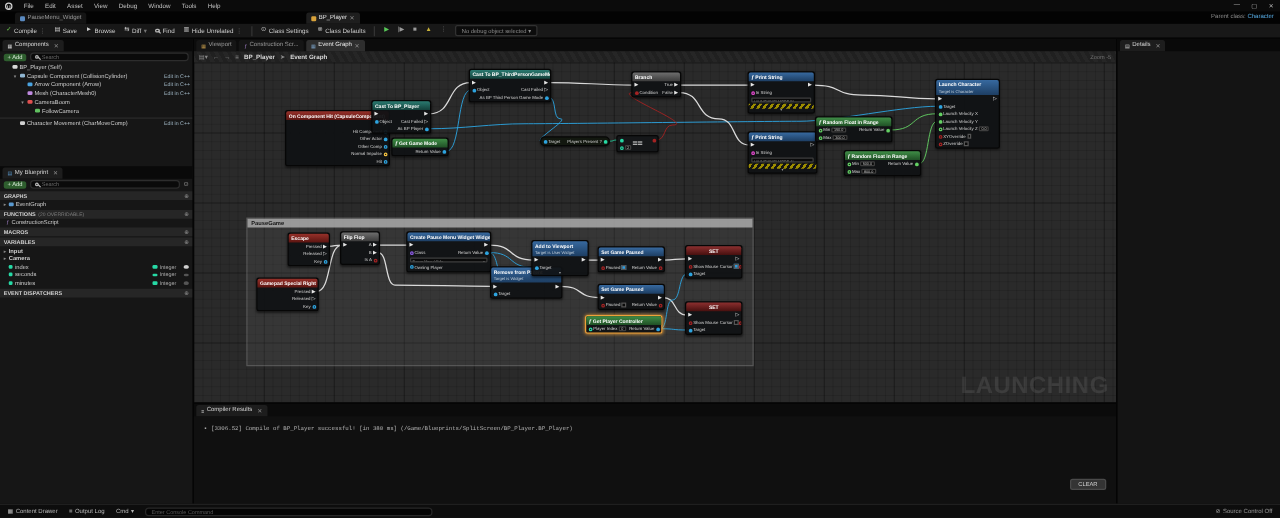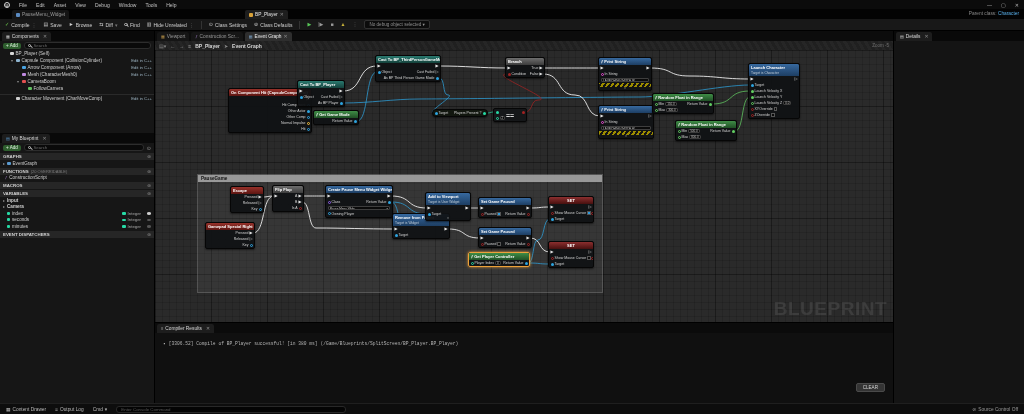--- a/index.html
+++ b/index.html
@@ -346,21 +346,21 @@
     <span class="nav">▤▾</span>
     <span class="nav">←</span>
     <span class="nav">→</span>
     <span style="color:#9a9a9a">≡</span>
     <span style="font-weight:bold">BP_Player</span>
     <span class="nav">➤</span>
     <span style="font-weight:bold">Event Graph</span>
     <span class="zoom">Zoom -5</span>
   </div>
   <div class="canvas" id="canvas">
-    <div class="watermark">BLUEPRINT</div>
+    <div class="watermark">LAUNCHING</div>
     <div class="comment" id="comment-box" style="left: 42px; top: 124px; width: 406px; height: 119px;">
       <div class="chead">PauseGame</div>
     </div>
     <svg class="wires" id="wires" viewBox="155 50 738 272">
         <path d="M 310.5 99 C 317.7 99, 291.3 91, 298.5 91" fill="none" stroke="#e8e8e8" stroke-width="1" stroke-linecap="round" opacity="0.92"></path>
         <path d="M 310.5 111 C 317.7 111, 291.3 97, 298.5 97" fill="none" stroke="#2da4e0" stroke-width="0.8" stroke-linecap="round" opacity="0.92"></path>
         <path d="M 343.5 91 C 363.3 91, 356.7 66, 376.5 66" fill="none" stroke="#e8e8e8" stroke-width="1" stroke-linecap="round" opacity="0.92"></path>
         <path d="M 357.5 121 C 368.9 121, 365.1 72, 376.5 72" fill="none" stroke="#2da4e0" stroke-width="0.8" stroke-linecap="round" opacity="0.92"></path>
         <path d="M 343.5 103 C 371.5 103, 392 99, 420 99 C 448 99, 612 97, 640 97 C 668 97, 721.5 85, 749.5 85" fill="none" stroke="#2da4e0" stroke-width="0.8" stroke-linecap="round" opacity="0.92"></path>
         <path d="M 439.5 78 C 445.5 78, 442 95, 448 95 C 456.7 95, 424.8 113, 433.5 113" fill="none" stroke="#2da4e0" stroke-width="0.8" stroke-linecap="round" opacity="0.92"></path>

